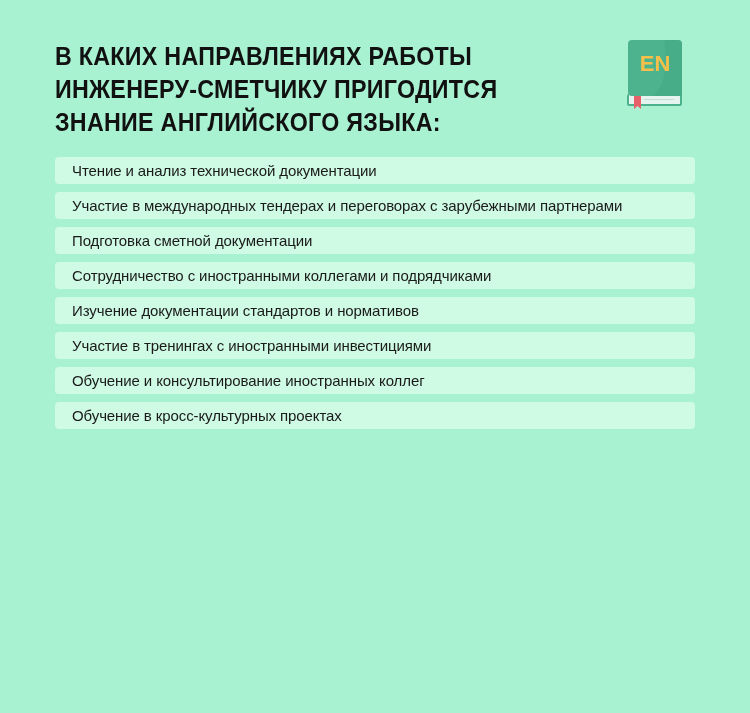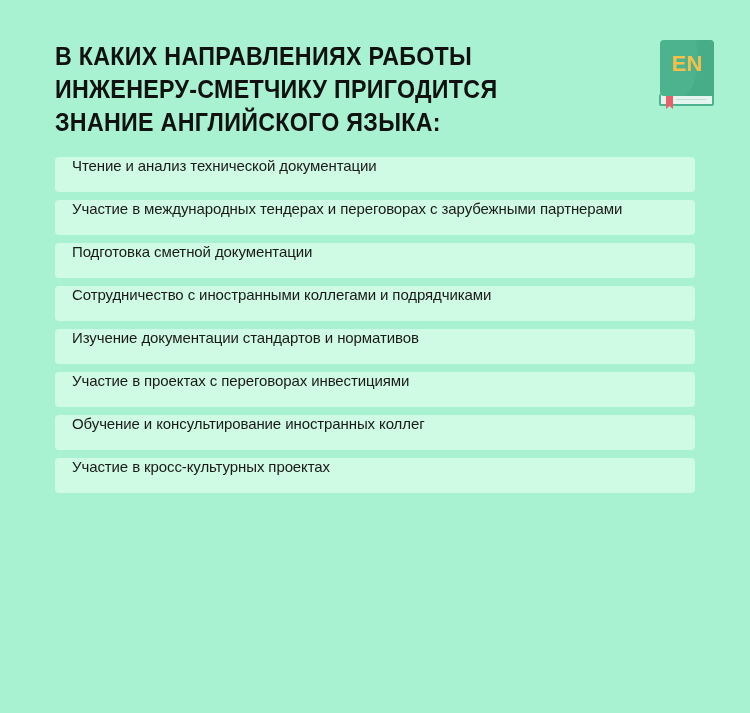--- a/index.html
+++ b/index.html
@@ -21,37 +21,37 @@
       line-height: 33px;
       letter-spacing: 0.3px;
       color: #111;
       text-transform: uppercase;
       transform: scaleX(0.93);
       transform-origin: left top;
     }
     .title span { display: block; white-space: nowrap; }
     .book {
       position: absolute;
-      left: 656px; top: 38px;
+      left: 624px; top: 38px;
       width: 60px; height: 76px;
     }
     .list {
       position: absolute;
       left: 55px; top: 157px;
       width: 640px;
       margin: 0; padding: 0;
       list-style: none;
     }
     .item {
-      height: 35px;
+      height: 27px;
       margin-bottom: 8px;
       background: #cffae4;
       border-radius: 4px;
       display: flex;
-      align-items: flex-start;
+      align-items: center;
       padding-left: 17px;
       box-sizing: border-box;
     }
     .item-text {
       font-size: 15px;
       color: #1a1a1a;
       white-space: nowrap;
       letter-spacing: -0.1px;
     }
   </style>
@@ -90,21 +90,21 @@
   <li class="item">
       <span class="item-text">Подготовка сметной документации</span>
     </li>
   <li class="item">
       <span class="item-text">Сотрудничество с иностранными коллегами и подрядчиками</span>
     </li>
   <li class="item">
       <span class="item-text">Изучение документации стандартов и нормативов</span>
     </li>
   <li class="item">
-      <span class="item-text">Участие в проектах с переговорах инвестициями</span>
+      <span class="item-text">Участие в тренингах с иностранными инвестициями</span>
     </li>
   <li class="item">
       <span class="item-text">Обучение и консультирование иностранных коллег</span>
     </li>
   <li class="item">
-      <span class="item-text">Участие в кросс-культурных проектах</span>
+      <span class="item-text">Обучение в кросс-культурных проектах</span>
     </li>
 </ul>
 
 </body></html>

